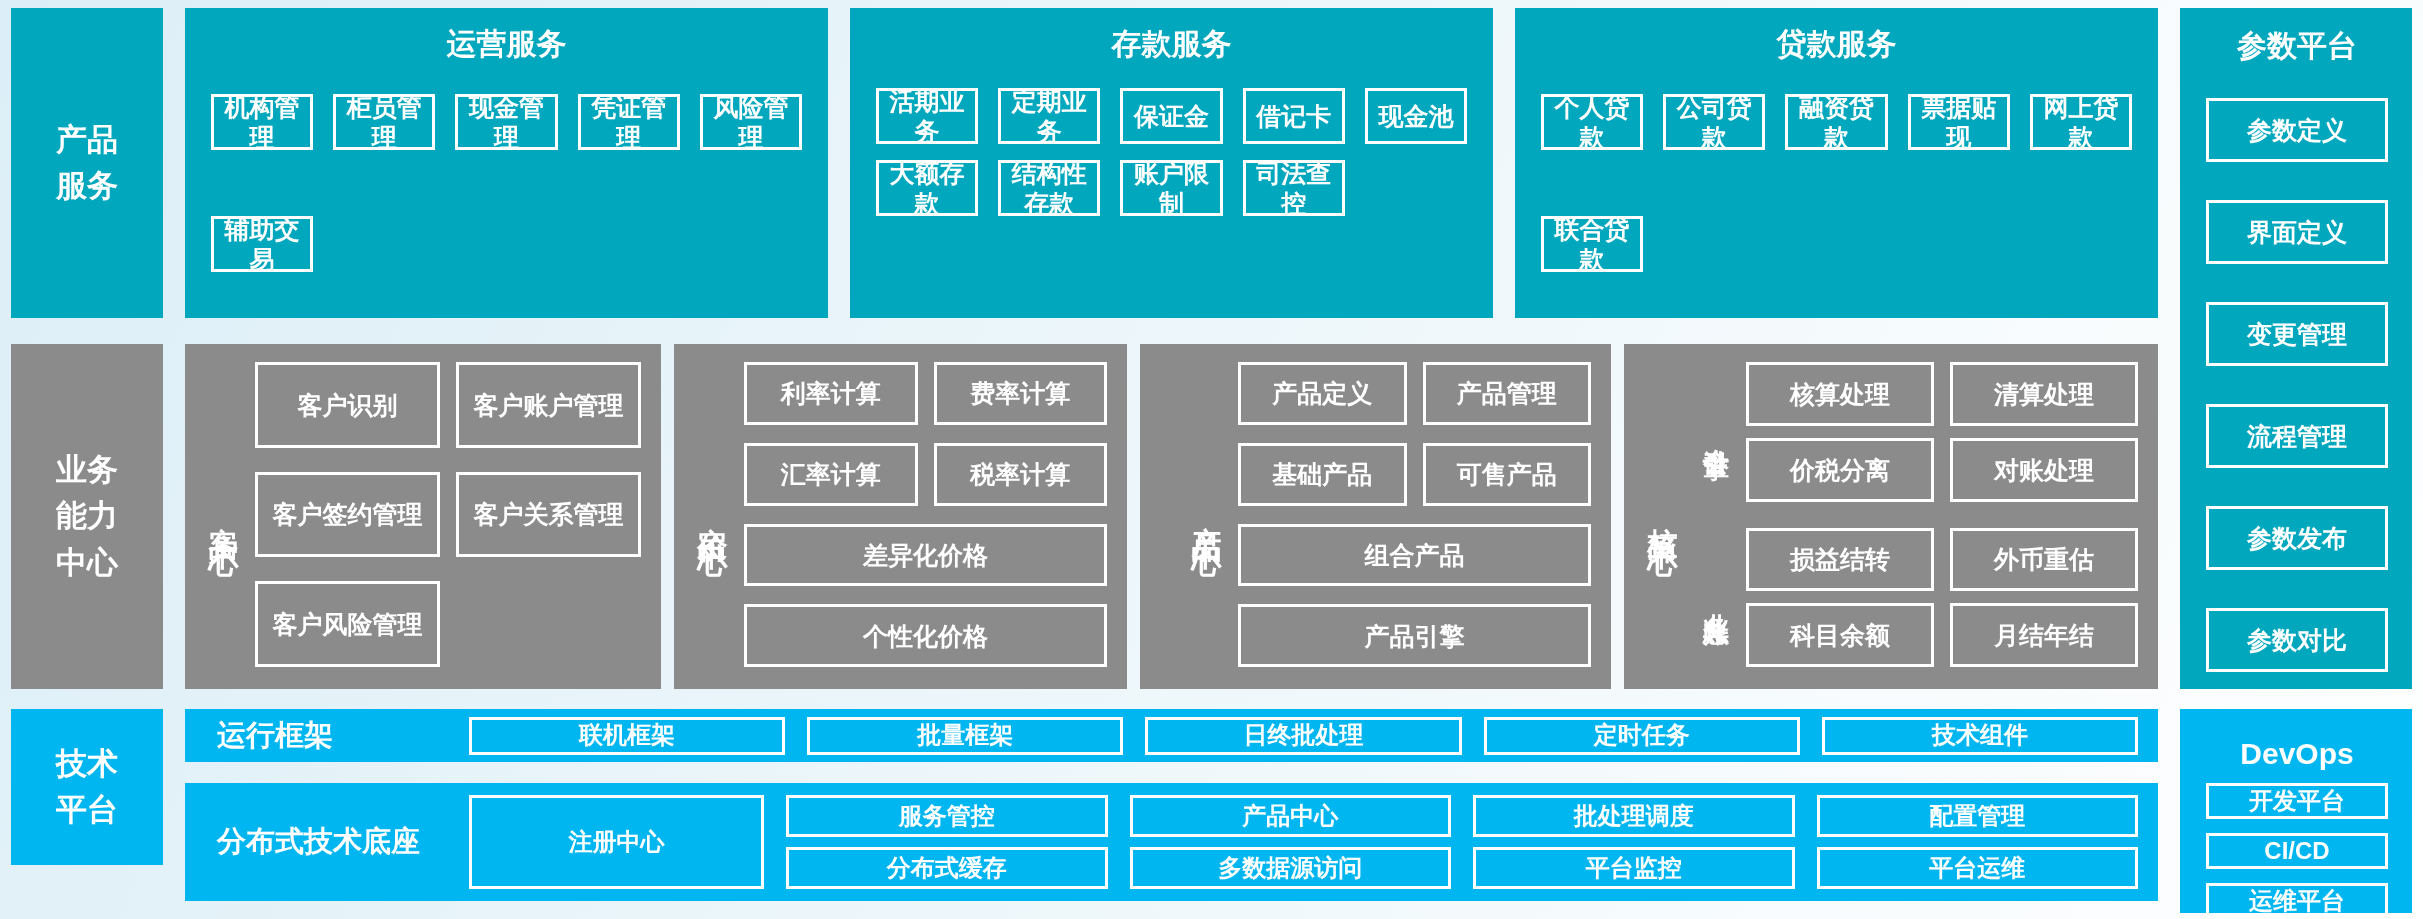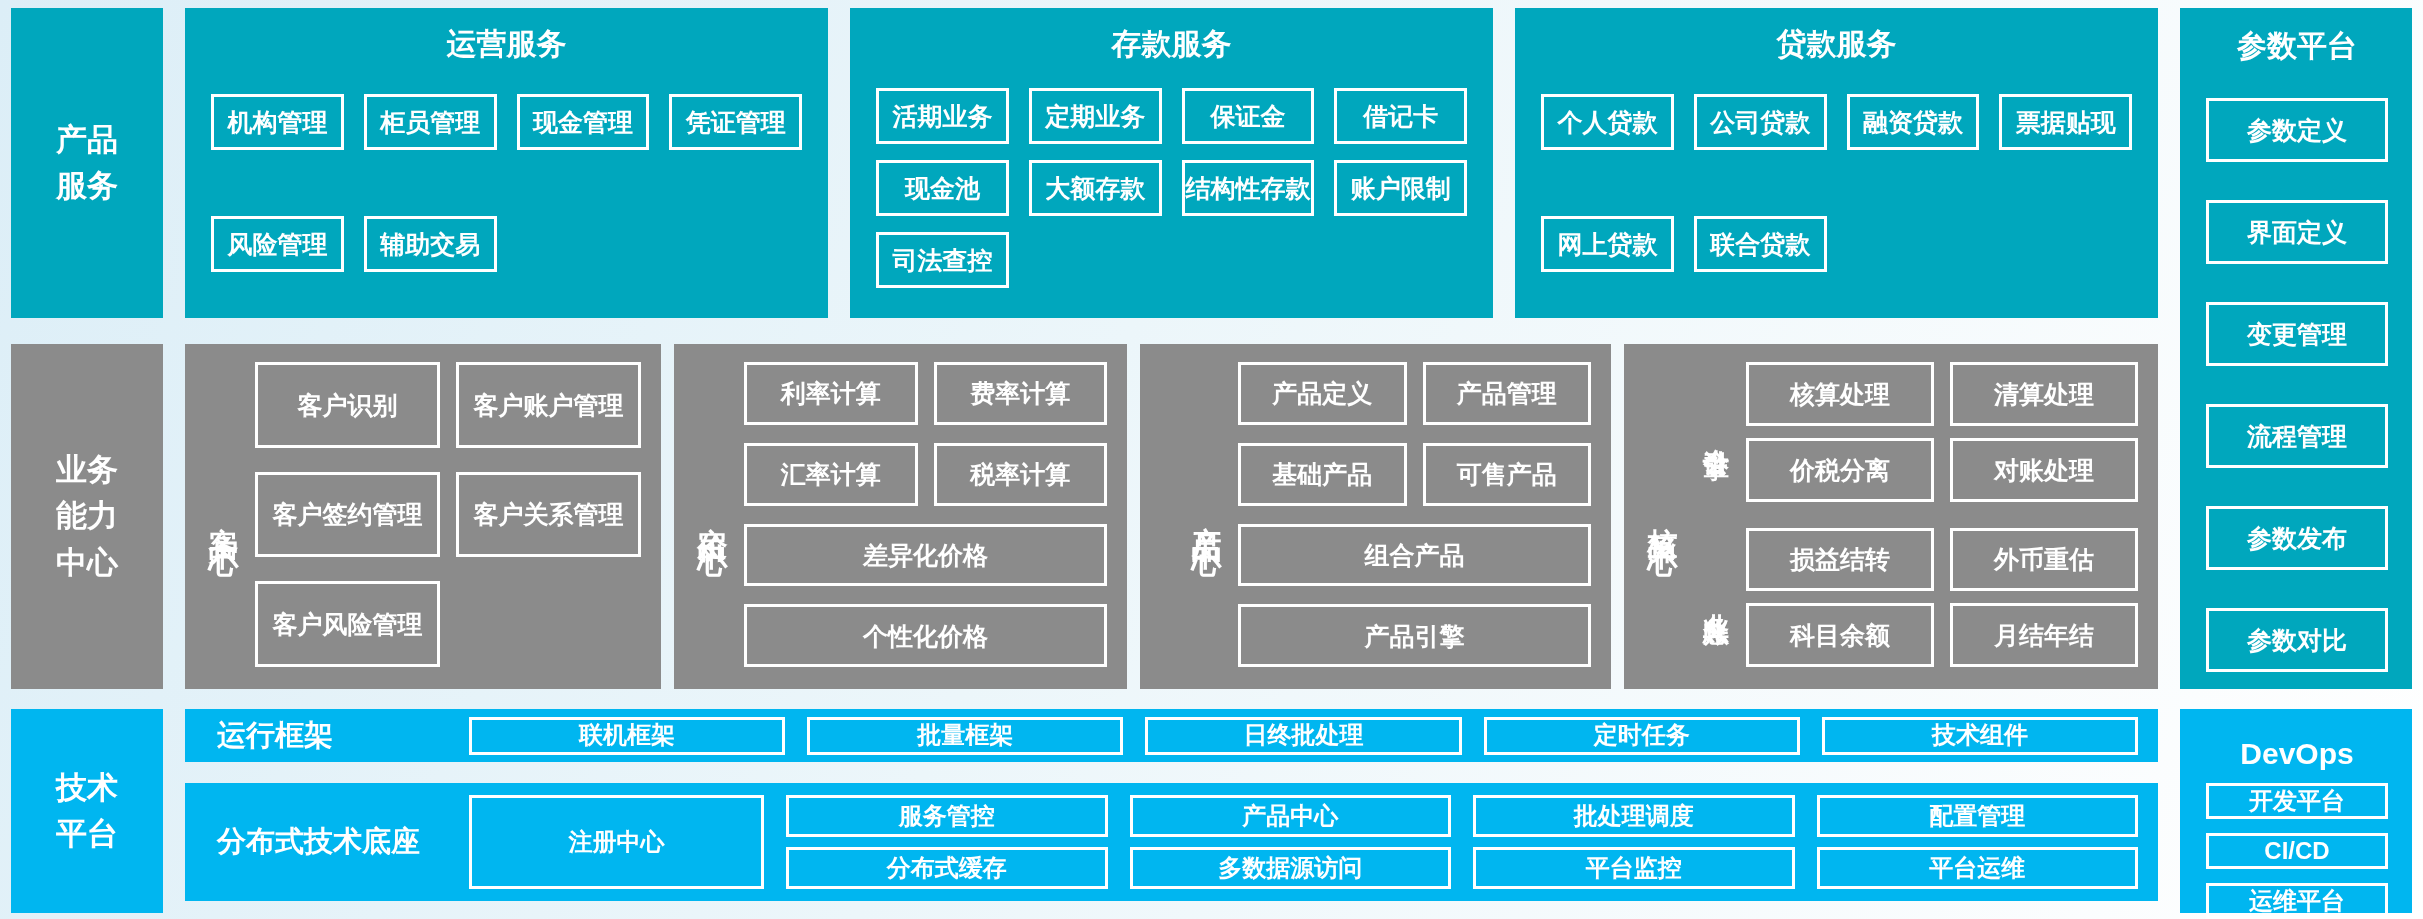--- a/index.html
+++ b/index.html
@@ -27,36 +27,36 @@
   .col-right{width:232px;display:flex;flex-direction:column;flex:none;}
   .col-main{flex:1;display:flex;flex-direction:column;min-width:0;}
 
   .rail-block{
     display:flex;align-items:center;justify-content:center;
     text-align:center;font-size:31px;line-height:1.5;
     white-space:pre-line;
   }
   .rail-product{height:310px;background:var(--teal);}
   .rail-biz{height:345px;margin-top:26px;background:var(--gray);}
-  .rail-tech{height:204px;margin-top:20px;background:var(--blue);}
+  .rail-tech{height:156px;margin-top:20px;background:var(--blue);}
 
   
   .box{
     border:3px solid #fff;
     display:flex;align-items:center;justify-content:center;
     text-align:center;font-size:25px;line-height:1.2;
   }
 
   
   .row-top{height:310px;display:flex;gap:22px;}
   .panel{min-width:0;}
   .teal{background:var(--teal);}
   .row-top .panel{flex:1;padding:16px 26px 12px 26px;}
   .panel-title{text-align:center;font-size:30px;height:46px;}
-  .grid3{display:grid;grid-template-columns:repeat(4,1fr);column-gap:20px;}
+  .grid3{display:grid;grid-template-columns:repeat(5,1fr);column-gap:20px;}
   .rows2{margin-top:24px;row-gap:66px;}
   .rows3{margin-top:18px;row-gap:16px;}
   .grid3 .box{height:56px;}
 
   
   .row-mid{height:345px;margin-top:26px;display:flex;gap:13px;}
   .gray{background:var(--gray);}
   .mid-panel{display:flex;padding:18px 20px 22px 12px;gap:6px;}
   .vlabel{
     writing-mode:vertical-rl;text-orientation:upright;

